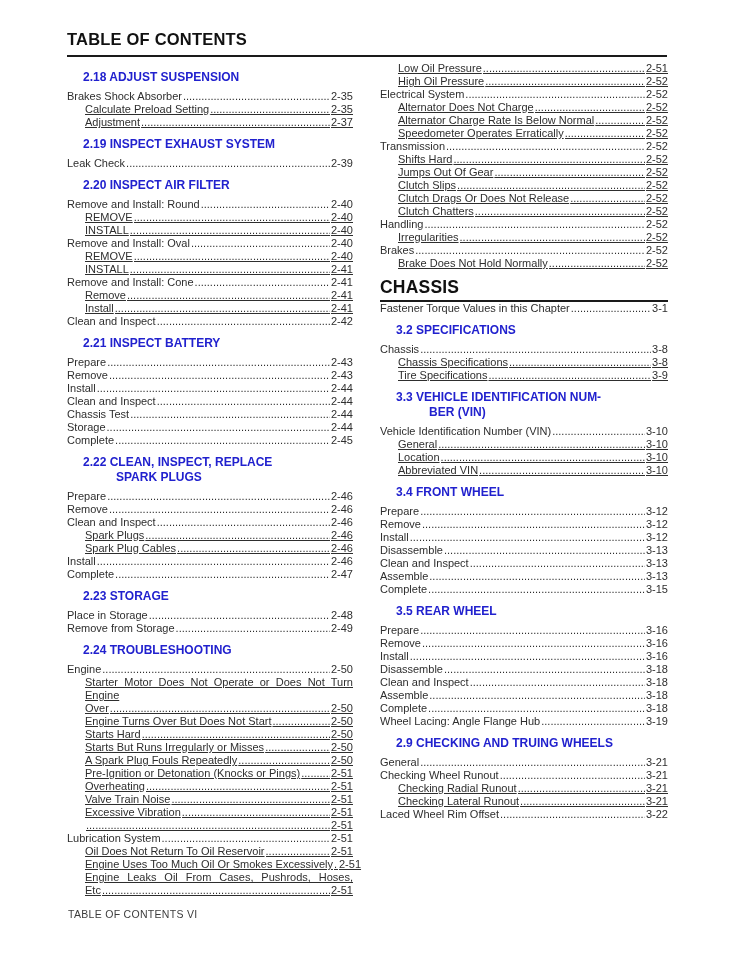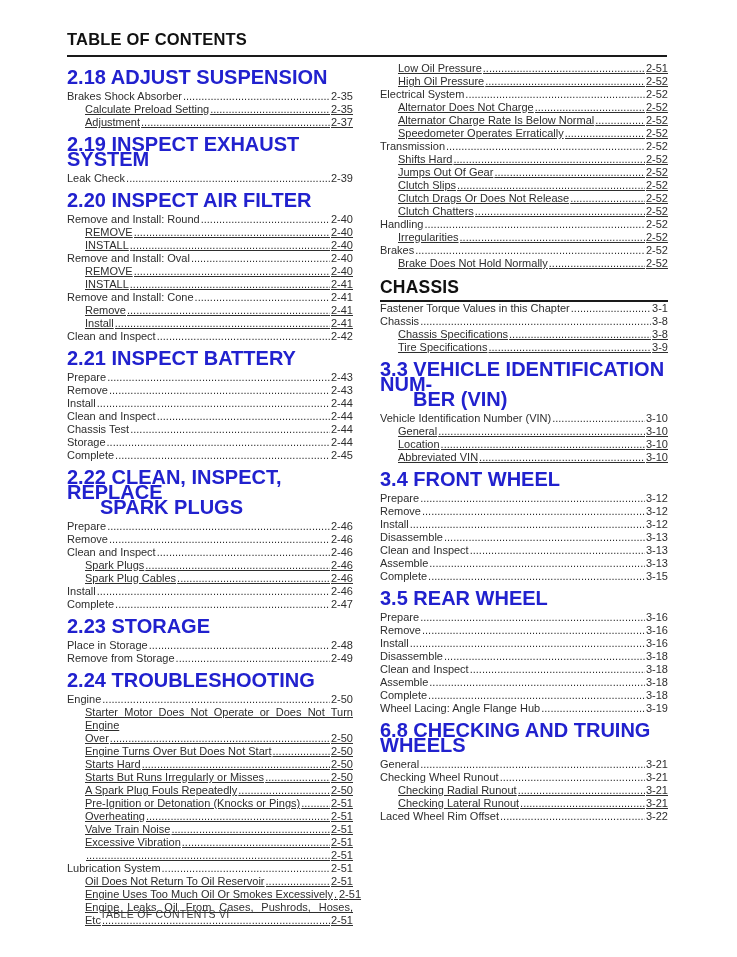--- a/index.html
+++ b/index.html
@@ -23,22 +23,22 @@
     letter-spacing: 0.2px; line-height: 18px;
   }
   .title-rule { height: 2px; background: var(--rule); margin-top: 7px; }
 
   .cols { display: flex; gap: 27px; padding-top: 5px; }
   .col { width: 286px; }
   .col.right { width: 288px; }
 
   .sec-heading {
     color: var(--heading-blue);
-    font-size: 20px; font-weight: bold; line-height: 15px;
-    margin: 8px 0 5px; cursor: pointer;
+    font-size: 12px; font-weight: bold; line-height: 15px;
+    margin: 8px 16px 5px; cursor: pointer;
   }
   .sec-heading > div + div { padding-left: 33px; }
 
   .chapter {
     font-size: 17.5px; font-weight: bold; color: #111;
     line-height: 19px; letter-spacing: 0.2px;
     padding-bottom: 3px; margin-top: 8px;
     border-bottom: 2px solid var(--rule);
   }
 
@@ -55,21 +55,21 @@
     min-width: 4px; margin: 0 1px;
   }
   .entry .pg { flex: 0 0 auto; }
   .entry.nofill .lbl {
     flex: 1 1 auto; white-space: normal;
     text-align: justify; text-align-last: justify;
   }
 
   .page-footer {
     position: absolute; left: 68px; top: 908px;
-    font-size: 10.5px; color: #3d3d3d; letter-spacing: 0.3px; margin-left: 32px;
+    font-size: 10.5px; color: #3d3d3d; letter-spacing: 0.3px;
   }
 </style>
 </head>
 <body>
 
 <div class="sheet">
   <div class="content">
     <div class="page-title">TABLE OF CONTENTS</div>
     <div class="title-rule"></div>
     <div class="cols">
@@ -425,20 +425,23 @@
             </div>
           </div>
           <div class="chapter">CHASSIS</div>
           <div class="entries">
             <div class="entry lvl0">
               <span class="lbl">Fastener Torque Values in this Chapter</span>
               <span class="dots">....................................................................................................................................................................................</span>
               <span class="pg">3-1</span>
             </div>
           </div>
+          <div class="sec-heading">
+            <div class="sec-heading-line">3.2 SPECIFICATIONS</div>
+          </div>
           <div class="entries">
             <div class="entry lvl0">
               <span class="lbl">Chassis</span>
               <span class="dots">....................................................................................................................................................................................</span>
               <span class="pg">3-8</span>
             </div>
             <div class="entry lvl1">
               <span class="lbl">Chassis Specifications</span>
               <span class="dots">....................................................................................................................................................................................</span>
               <span class="pg">3-8</span>
@@ -556,21 +559,21 @@
             </div>
           </div>
           <div class="entries">
             <div class="entry lvl0">
               <span class="lbl">Wheel Lacing: Angle Flange Hub</span>
               <span class="dots">....................................................................................................................................................................................</span>
               <span class="pg">3-19</span>
             </div>
           </div>
           <div class="sec-heading">
-            <div class="sec-heading-line">6.8 CHECKING AND TRUING WHEELS</div>
+            <div class="sec-heading-line">2.9 CHECKING AND TRUING WHEELS</div>
           </div>
           <div class="entries">
             <div class="entry lvl0">
               <span class="lbl">General</span>
               <span class="dots">....................................................................................................................................................................................</span>
               <span class="pg">3-21</span>
             </div>
             <div class="entry lvl0">
               <span class="lbl">Checking Wheel Runout</span>
               <span class="dots">....................................................................................................................................................................................</span>

